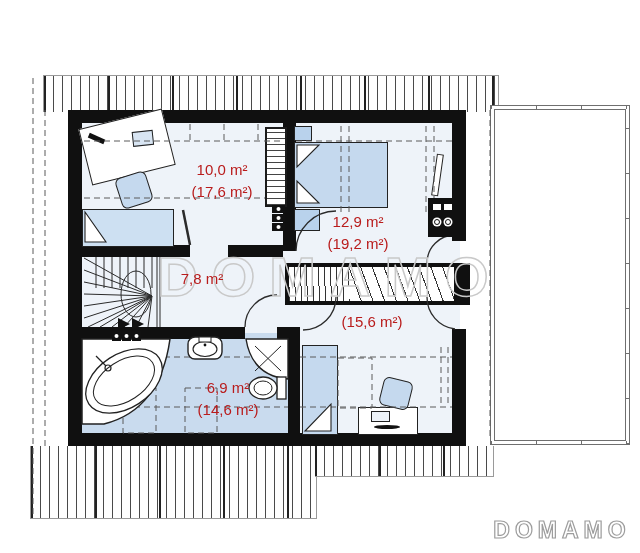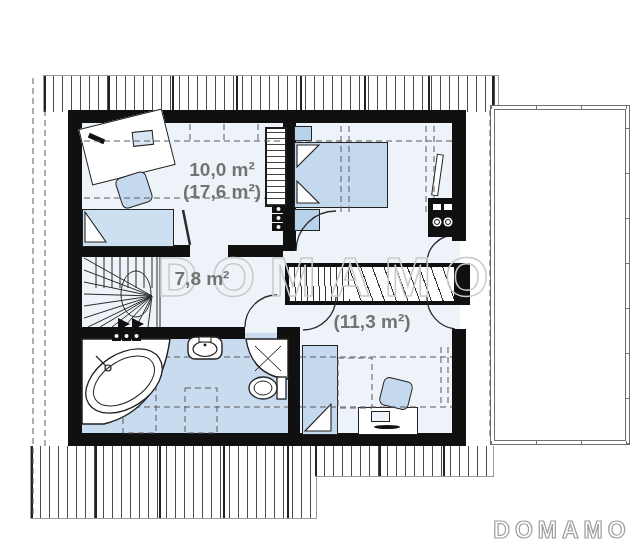--- a/index.html
+++ b/index.html
@@ -46,21 +46,21 @@
   #desk1 .lamp{position:absolute;left:6px;top:10px;width:17px;height:5px;background:#111;transform:rotate(38deg);}
   #chair1{left:118px;top:174px;width:30px;height:30px;border-radius:6px;transform:rotate(-18deg);}
   #desk2{left:358px;top:407px;width:58px;height:26px;background:#fff;}
   #desk2 .monitor{position:absolute;left:12px;top:3px;width:17px;height:9px;border:1px solid #222;background:#eef3f9;}
   #desk2 .keyboard{position:absolute;left:15px;top:17px;width:26px;height:4px;background:#111;border-radius:50%;}
   #chair2{left:381px;top:379px;width:28px;height:27px;border-radius:6px;transform:rotate(14deg);}
   #mirror{left:434px;top:154px;width:5px;height:40px;border:1.5px solid #222;background:#fff;transform:rotate(8deg);z-index:15;}
   
   #svg-over{left:0;top:0;z-index:30;pointer-events:none;}
   
-  .room-label{z-index:50;color:#737373;font-weight:bold;font-size:19px;line-height:22px;text-align:center;letter-spacing:0px;}
+  .room-label{z-index:50;color:#b91c1c;font-weight:normal;font-size:15px;line-height:22px;text-align:center;letter-spacing:0px;}
   #label-room1{left:142px;top:159px;width:160px;}
   #label-bedroom{left:278px;top:211px;width:160px;}
   #label-hall{left:142px;top:268px;width:120px;}
   #label-room2{left:292px;top:311px;width:160px;}
   #label-bathroom{left:148px;top:377px;width:160px;}
   #label-terrace{left:500px;top:266px;width:120px;}
   
   #watermark{left:70px;top:244px;width:520px;height:70px;z-index:45;
     font-size:56px;font-weight:bold;letter-spacing:14px;text-align:center;
     color:transparent;-webkit-text-stroke:1.5px #c9c9c9;}
@@ -251,22 +251,30 @@
         <circle cx="448" cy="222" r="2.5" fill="none" stroke="#111" stroke-width="1"></circle>
     </g>
   </svg>
 
   <div class="abs" id="watermark">DOMAMO</div>
 
   <div class="abs room-label" id="label-room1">
     <div>10,0 m²</div>
     <div>(17,6 m²)</div>
   </div>
+  <div class="abs room-label" id="label-bedroom">
+    <div>12,9 m²</div>
+    <div>(19,2 m²)</div>
+  </div>
   <div class="abs room-label" id="label-hall">
     <div>7,8 m²</div>
   </div>
   <div class="abs room-label" id="label-room2">
-    <div>(11,3 m²)</div>
+    <div>(15,6 m²)</div>
+  </div>
+  <div class="abs room-label" id="label-bathroom">
+    <div>6,9 m²</div>
+    <div>(14,6 m²)</div>
   </div>
 
   <div class="abs" id="brand-logo">DOMAMO</div>
 
 </div>
 
 </body></html>

